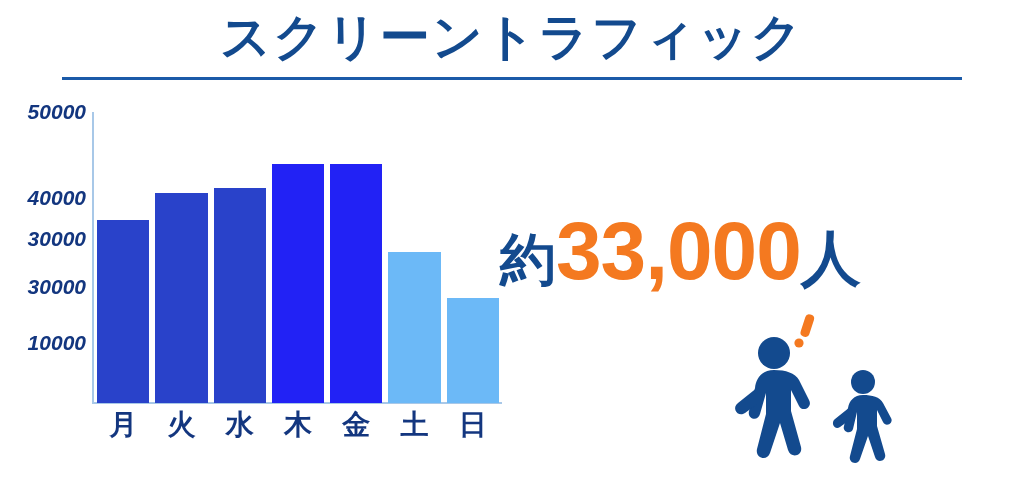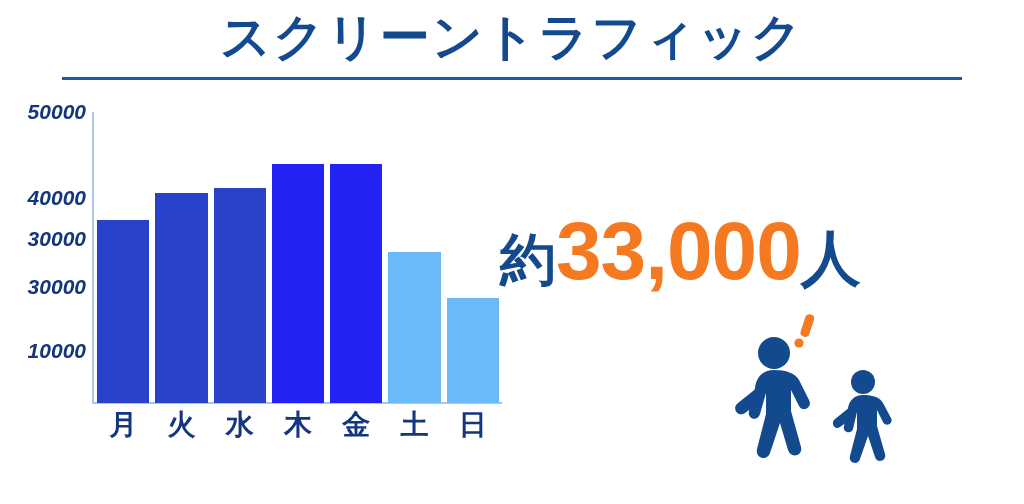--- a/index.html
+++ b/index.html
@@ -118,21 +118,21 @@
 </head>
 <body>
 
 <div id="page">
 
   <div class="title">スクリーントラフィック</div>
   <div class="title-rule"></div>
 
   <div class="chart-area">
     <div class="ytick-col">
-        <div class="ytick" style="top: 240px;">10000</div>
+        <div class="ytick" style="top: 232px;">10000</div>
         <div class="ytick" style="top: 175.6px;">30000</div>
         <div class="ytick" style="top: 128px;">30000</div>
         <div class="ytick" style="top: 58px; margin-top: 29px;">40000</div>
         <div class="ytick" style="top: 1px;">50000</div>
       </div>
     <div class="axis-v"></div>
     <div class="axis-h"></div>
     <div class="plot">
         <div class="bar" style="left: 3px; width: 52.2857px; height: 183.33px; background: rgb(41, 66, 202);"></div>
         <div class="bar" style="left: 61.2857px; width: 52.2857px; height: 209.52px; background: rgb(41, 66, 202);"></div>

